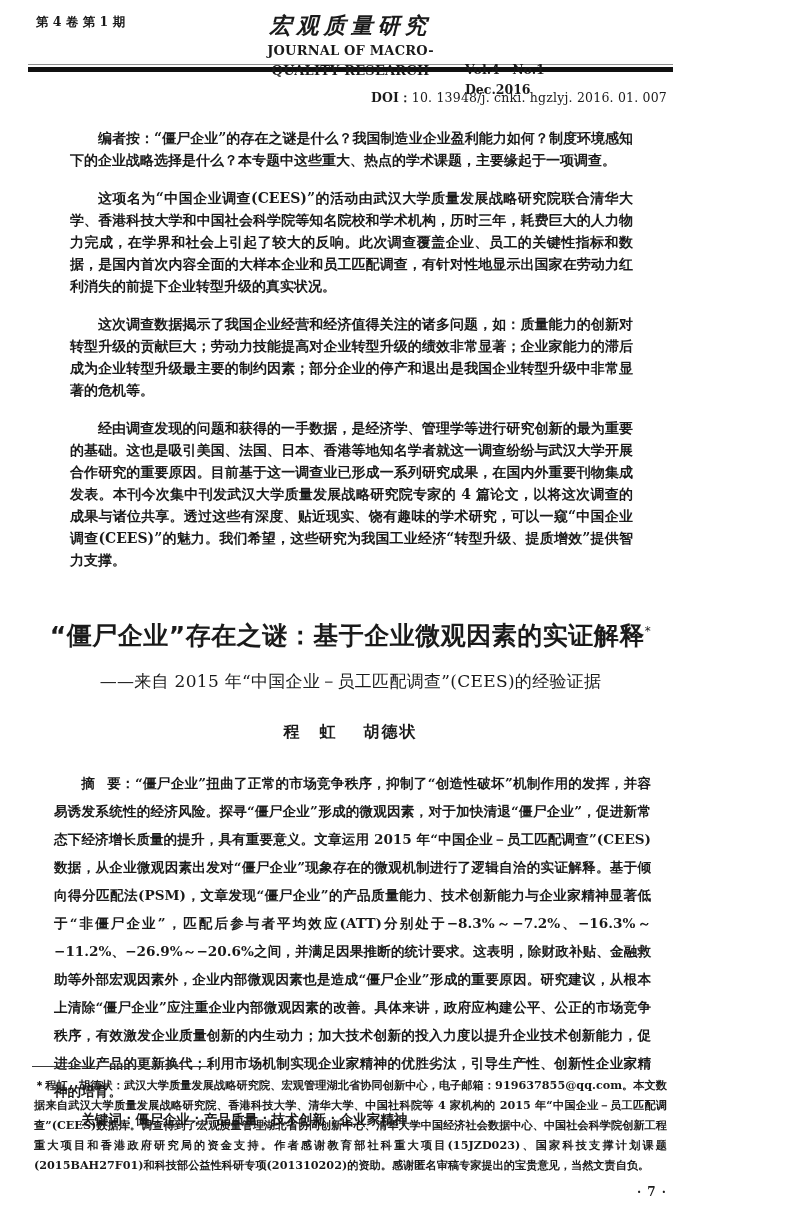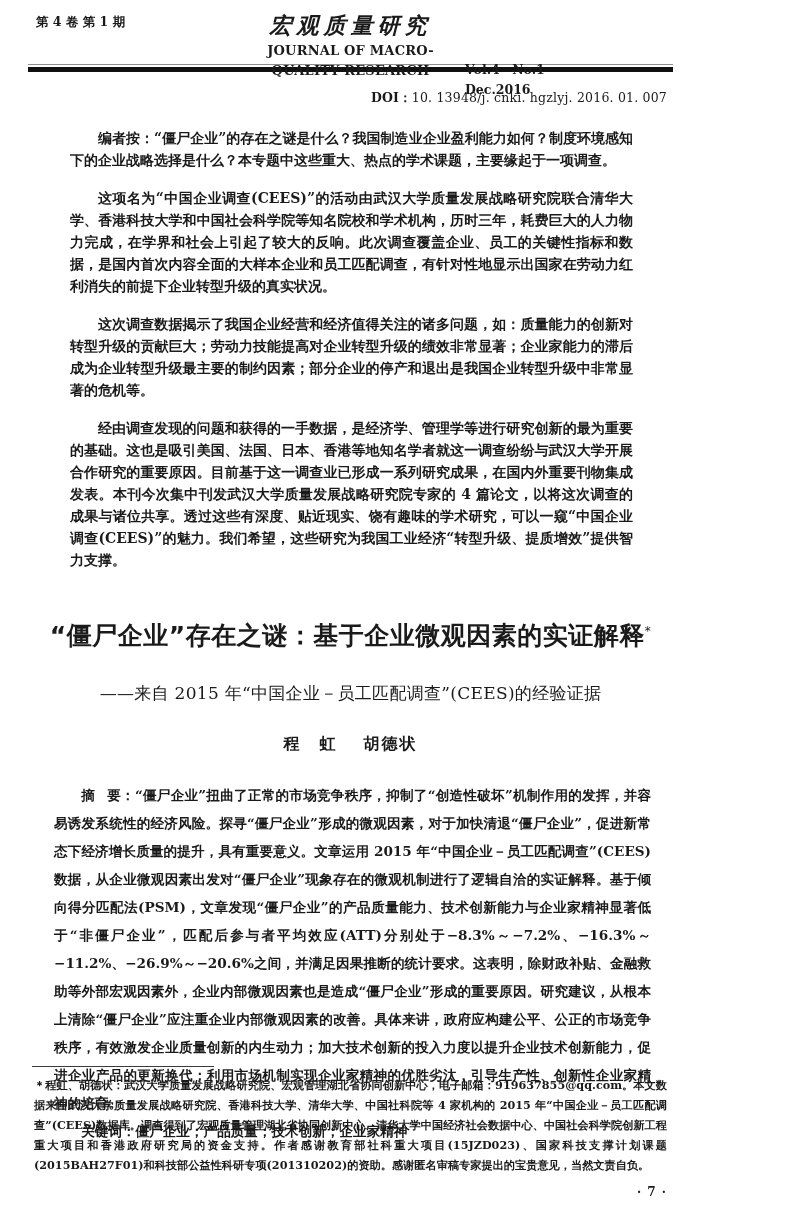--- a/index.html
+++ b/index.html
@@ -118,21 +118,21 @@
     display: inline-block;
   }
   .art-title .star {
     font-size: 12px;
     vertical-align: super;
     font-weight: normal;
   }
   .art-subtitle {
     font-size: 17px;
     line-height: 30px;
-    margin-top: 24px;
+    margin-top: 12px;
     font-family: "DejaVu Serif", "Liberation Serif", serif;
     letter-spacing: 0.3px;
   }
   .authors {
     margin-top: 26px;
     font-size: 16px;
     font-weight: bold;
     letter-spacing: 2px;
     font-family: "DejaVu Serif", "Liberation Serif", serif;
   }

